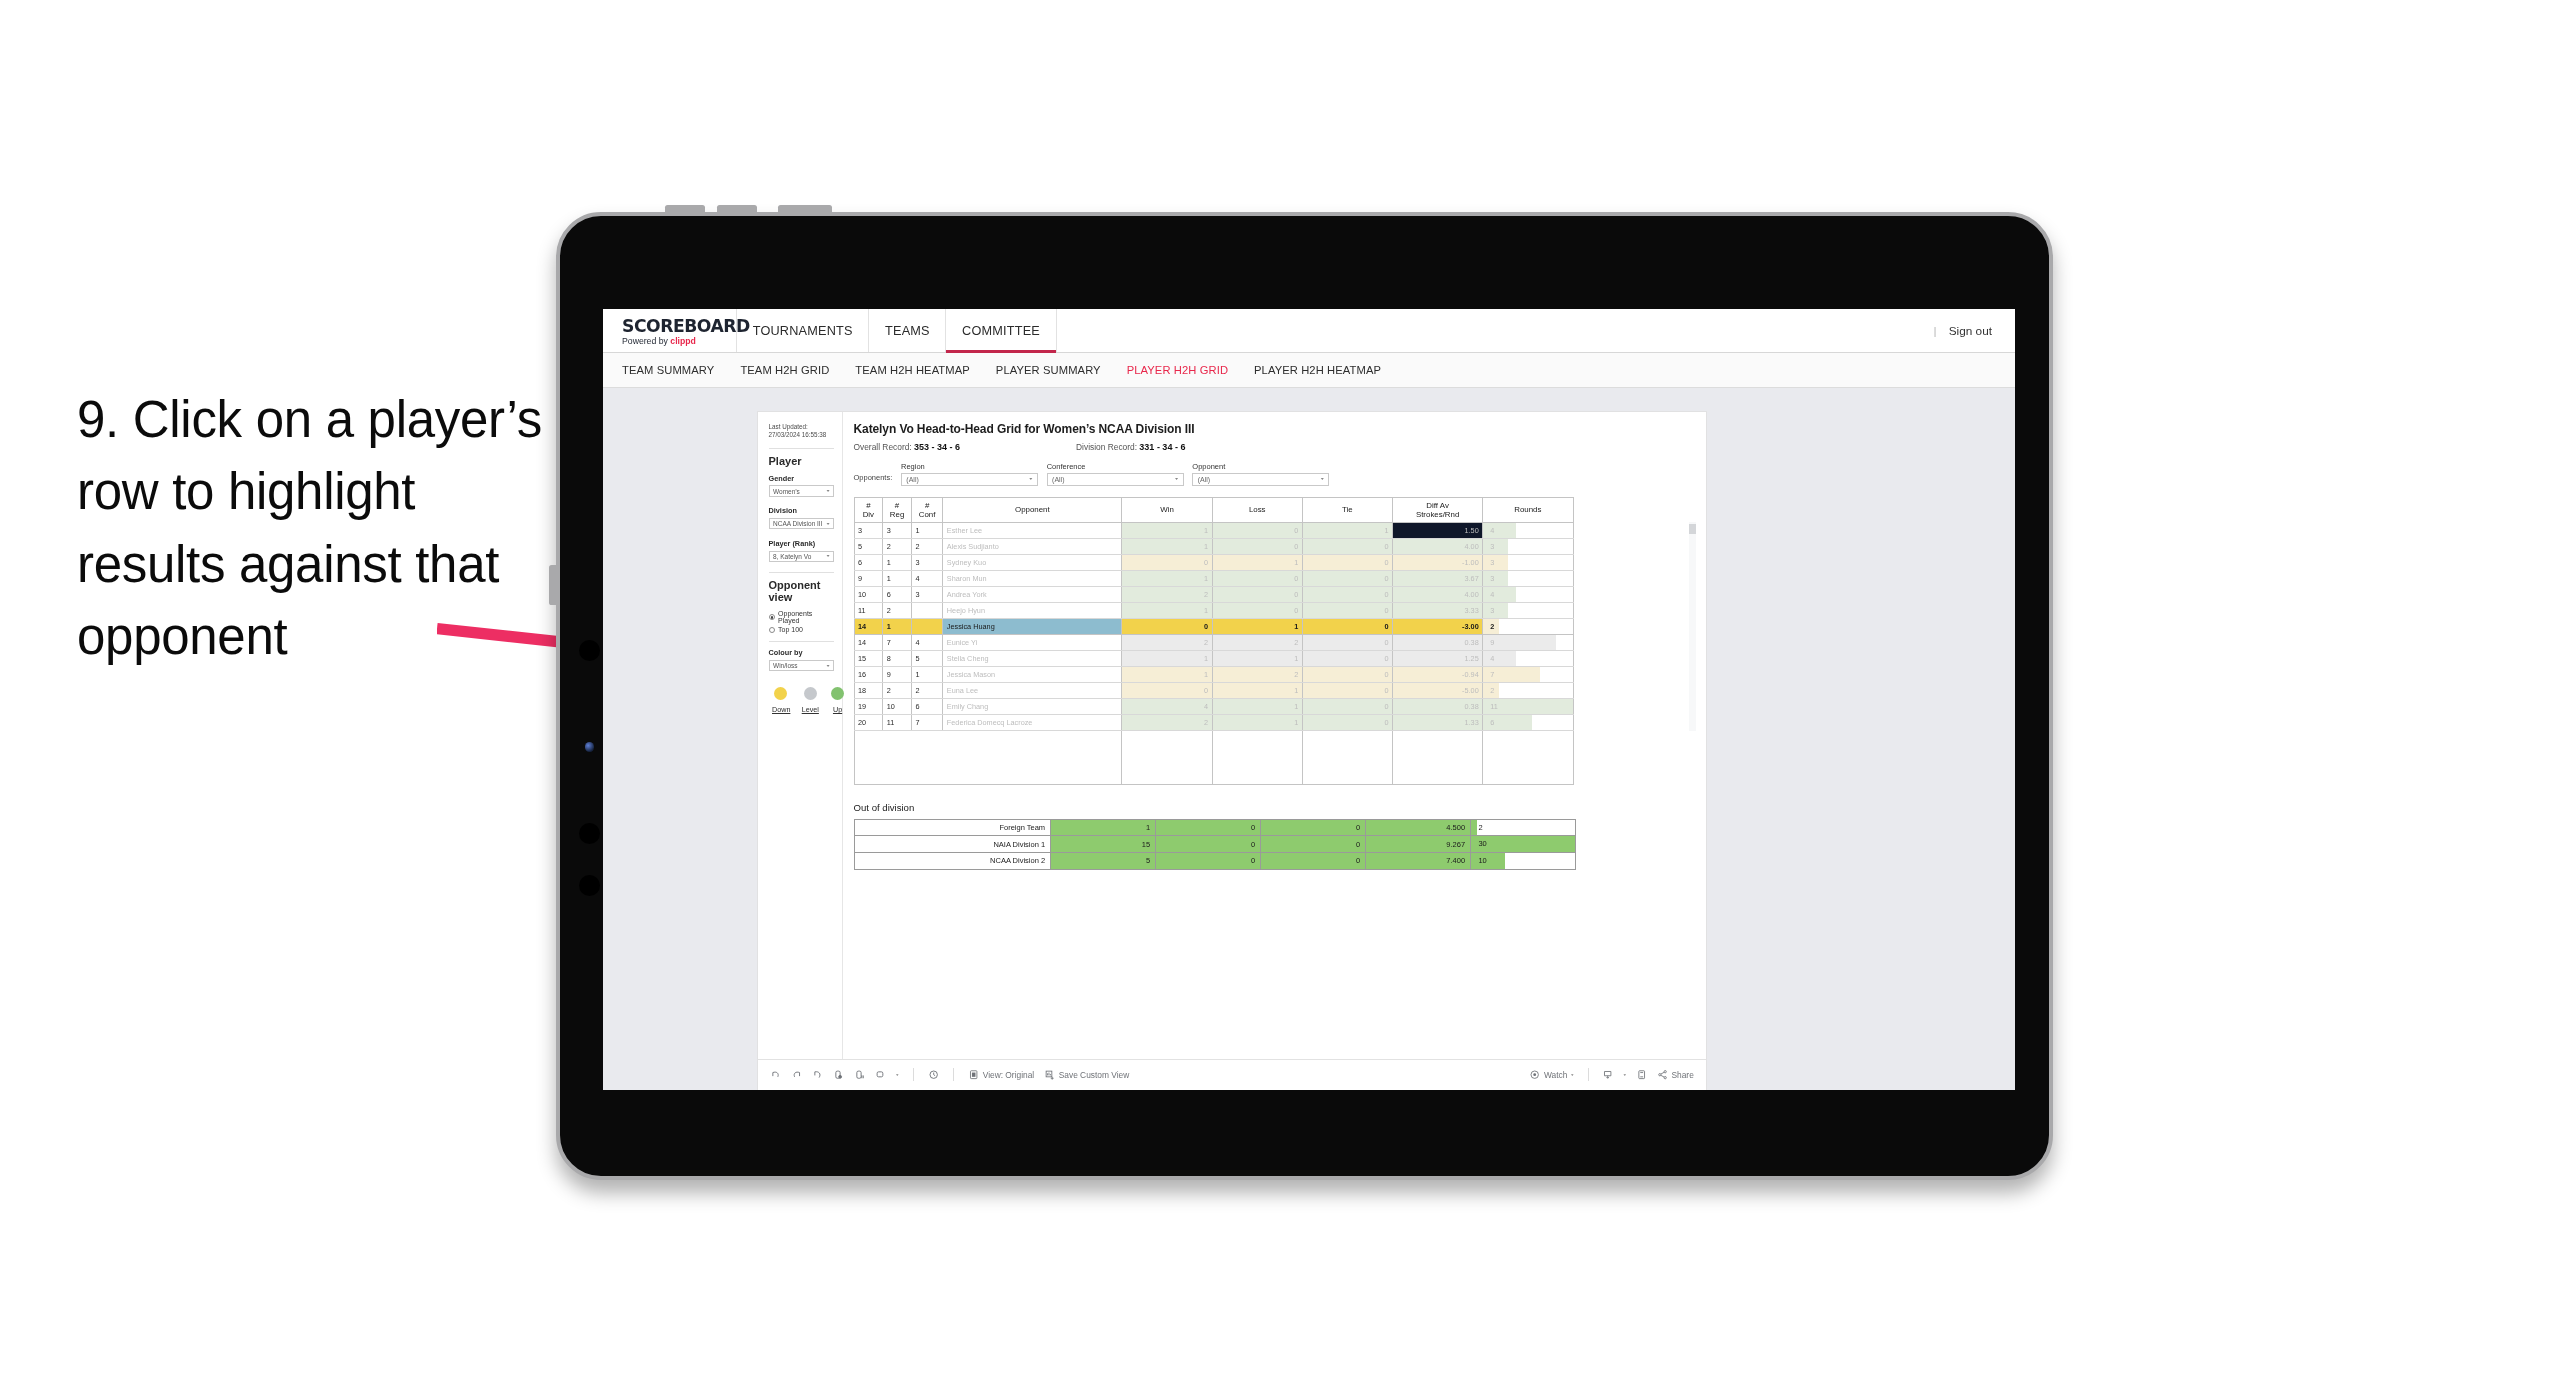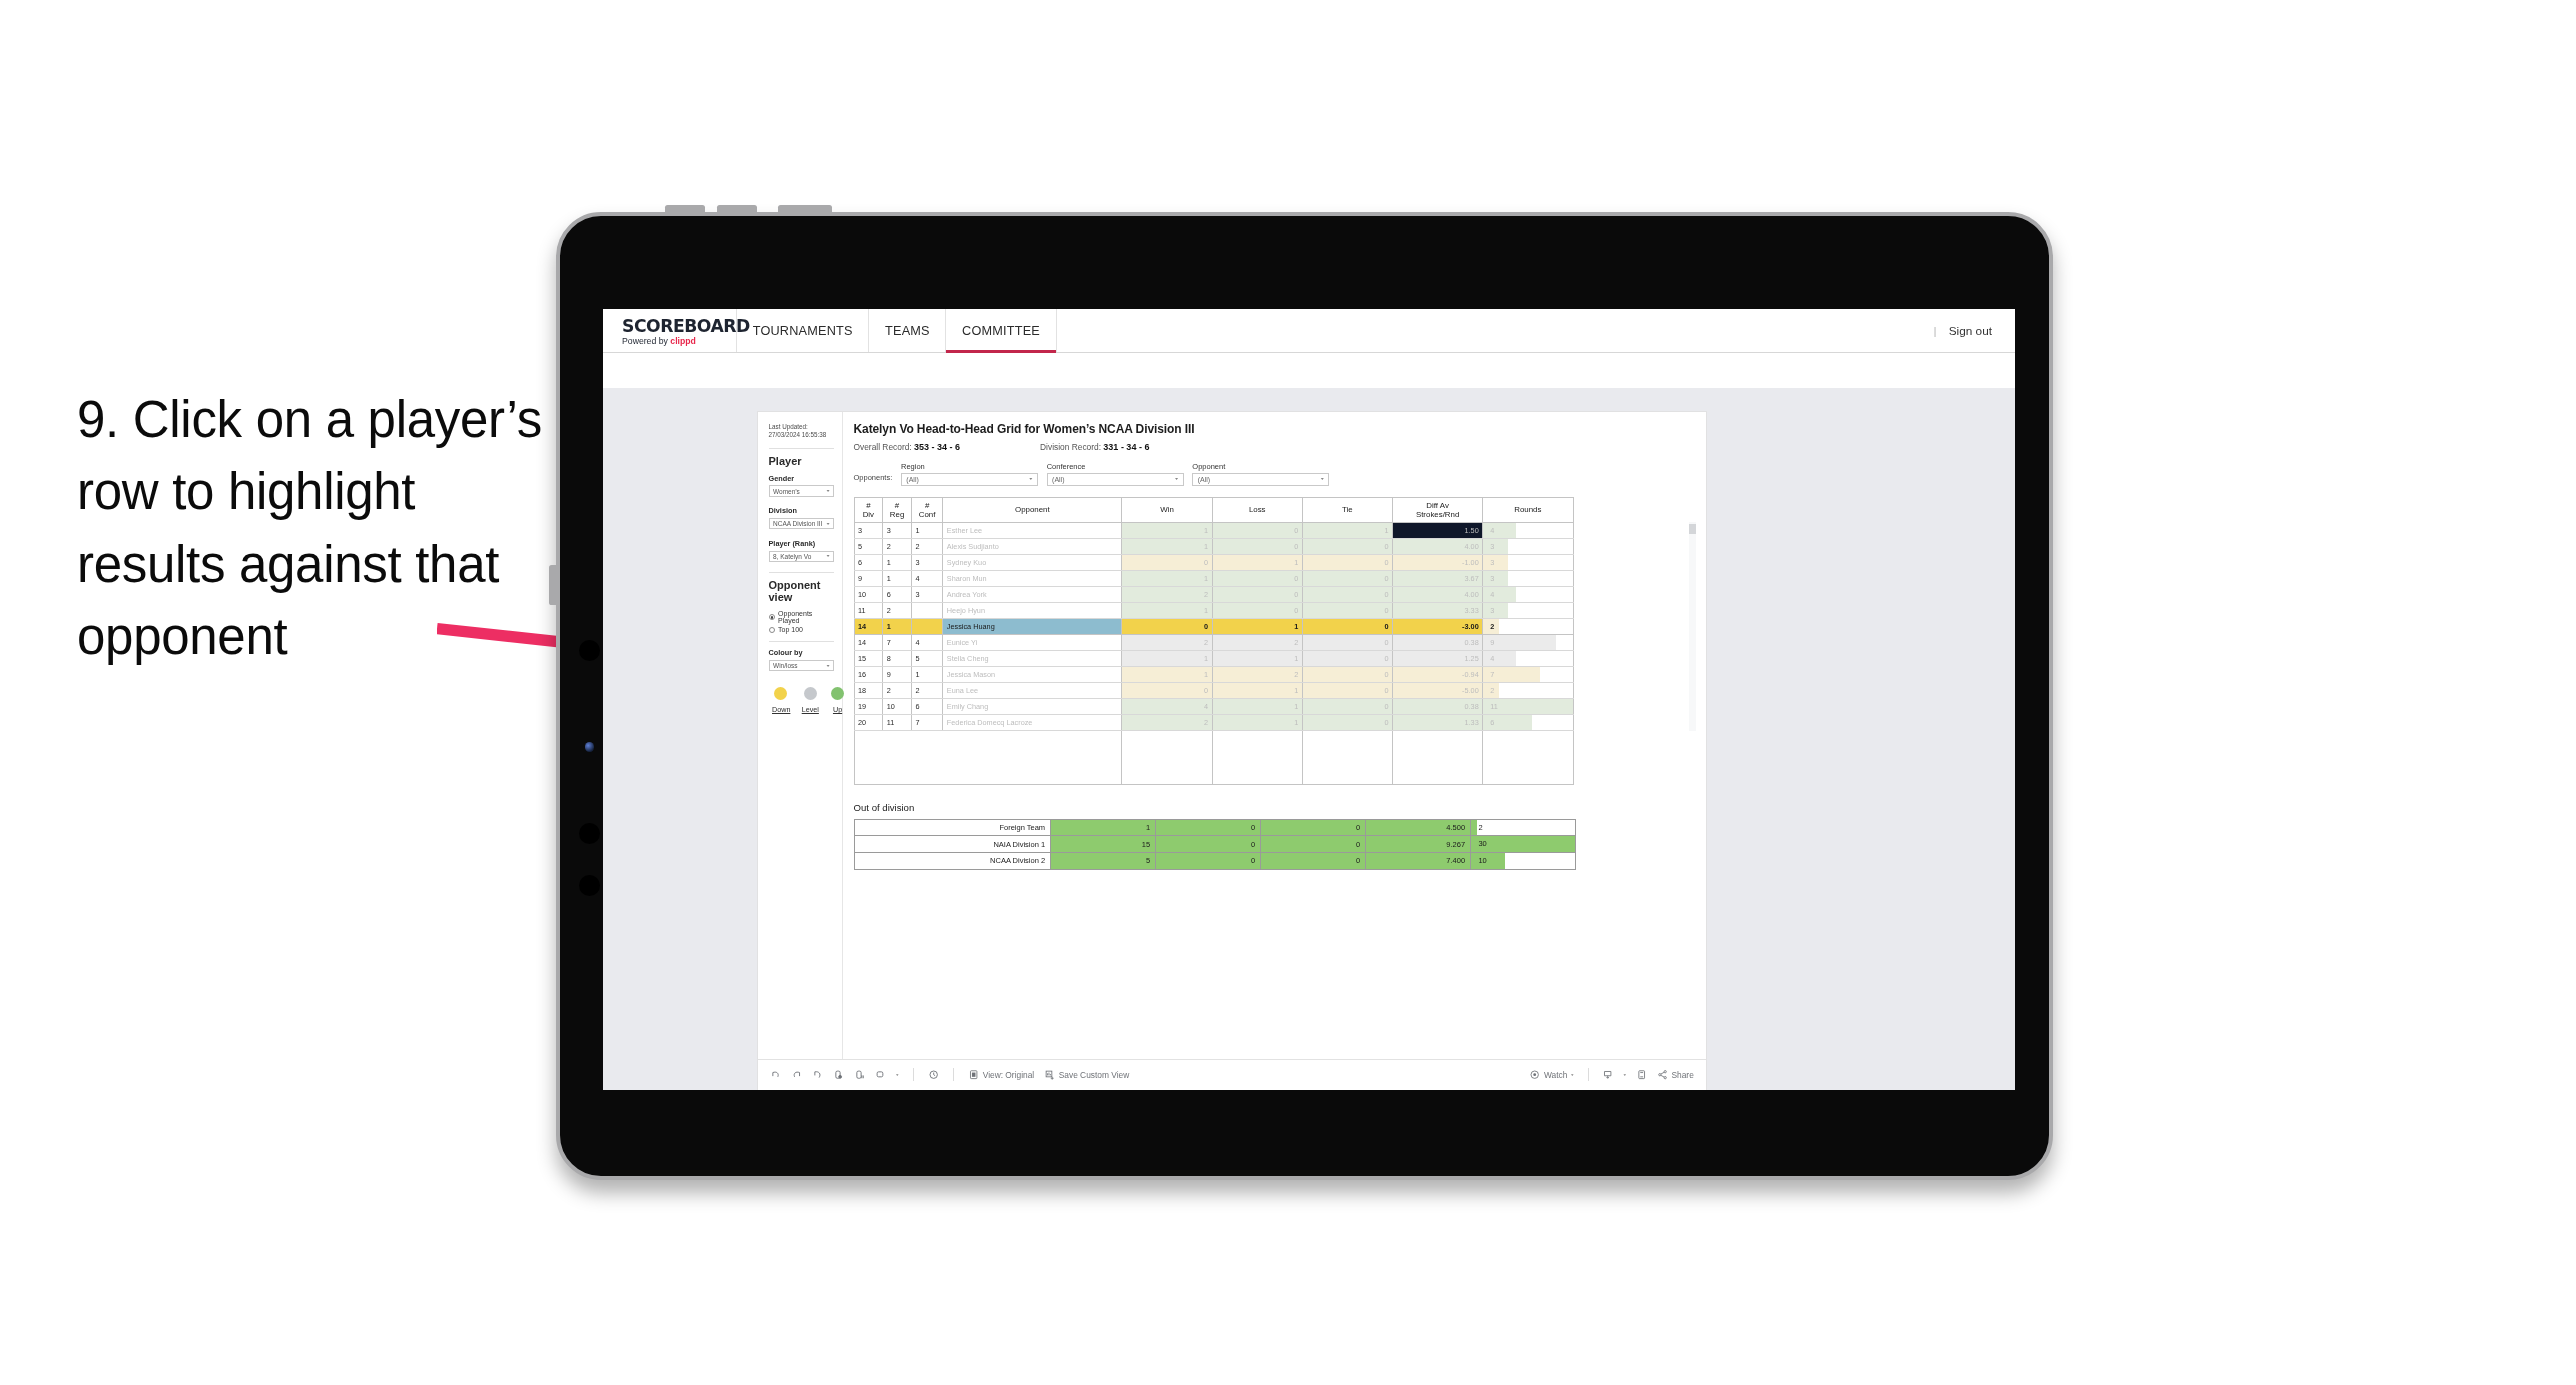--- a/index.html
+++ b/index.html
@@ -104,21 +104,21 @@
   .radio.on::after { content:""; position:absolute; left:1.3px; top:1.3px; width:2.6px; height:2.6px; border-radius:50%; background:#444; }
   #legend { display:flex; gap:12.2px; padding-left:3.5px; margin-top:15.7px; }
   .lg-item { text-align:center; width:17.5px;text-decoration:underline; }
   .lg-dot { width:13px; height:13px; border-radius:50%; margin:0 auto 5.2px auto; }
   .lg-txt { font-size:7.2px; color:#2b2b2b; }
 
   
   #main { flex:1; padding: 10.5px 15.7px 0 10.5px; overflow:hidden; position:relative; }
   #h-title { font-size:12px; font-weight:700; color:#1d1d1d; letter-spacing:-0.1px; }
   #rec-row { display:flex; margin-top:6.1px; font-size:8.4px; color:#555; }
-  #rec-row .r2 { margin-left:80px; }
+  #rec-row .r2 { margin-left:116px; }
   #rec-row b { color:#111; font-weight:700; font-size:9px; }
   #filters { display:flex; align-items:flex-end; margin-top:9.6px; gap:8.7px; }
   #fil-lbl { font-size:7.5px; color:#444; padding-bottom:3.5px; }
   .fil { width:137px; }
   .fil-h { font-size:7.5px; color:#333; margin-bottom:2.6px; }
   .fil-sel { height:12.2px; border:0.9px solid #c9c9c9; background:#fff; display:flex; align-items:center;
              justify-content:space-between; padding:0 3.5px 0 4.4px; font-size:7px; color:#666; }
 
   
   #gridwrap { margin-top:11.4px; position:relative; }
@@ -191,20 +191,28 @@
       <div class="navtab">TOURNAMENTS</div>
       <div class="navtab">TEAMS</div>
       <div class="navtab active">COMMITTEE</div>
       <div class="navtab" id="navspacer"></div>
       <div id="signout">
         <span class="bar">|</span>
         <span>Sign out</span>
       </div>
     </div>
 
+    <div id="subnav">
+      <div class="subtab">TEAM SUMMARY</div>
+      <div class="subtab">TEAM H2H GRID</div>
+      <div class="subtab">TEAM H2H HEATMAP</div>
+      <div class="subtab">PLAYER SUMMARY</div>
+      <div class="subtab active">PLAYER H2H GRID</div>
+      <div class="subtab">PLAYER H2H HEATMAP</div>
+    </div>
 
     <div id="vizbg">
       <div id="vizcard">
         <div id="vizbody">
 
           <div id="side">
             <div class="side-upd">Last Updated: 27/03/2024 16:55:38</div>
             <div class="side-hr"></div>
             <div class="side-h1">Player</div>
 

